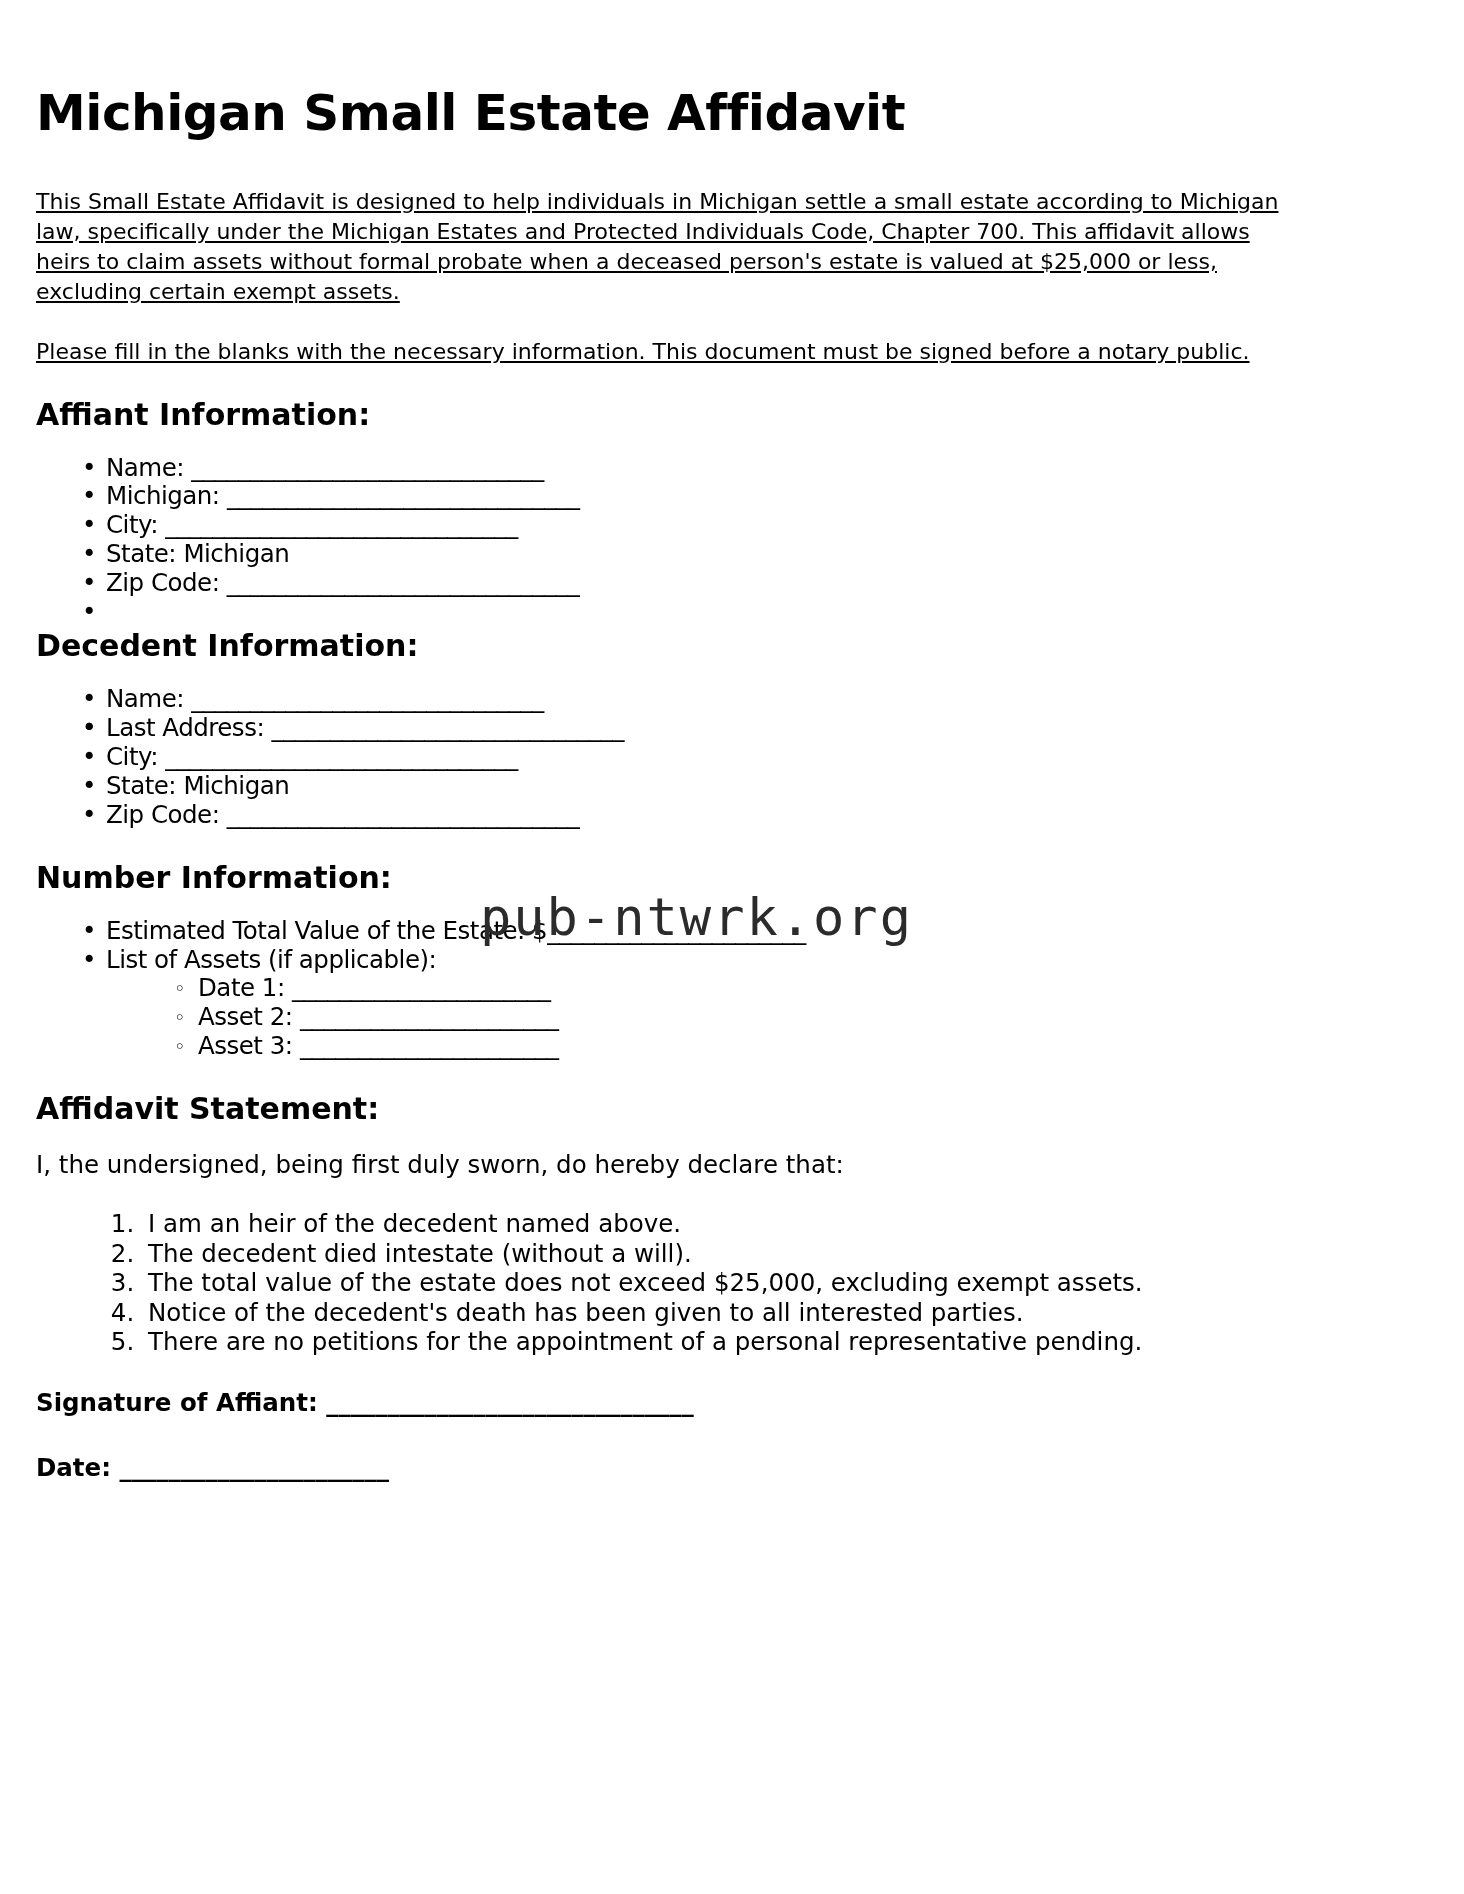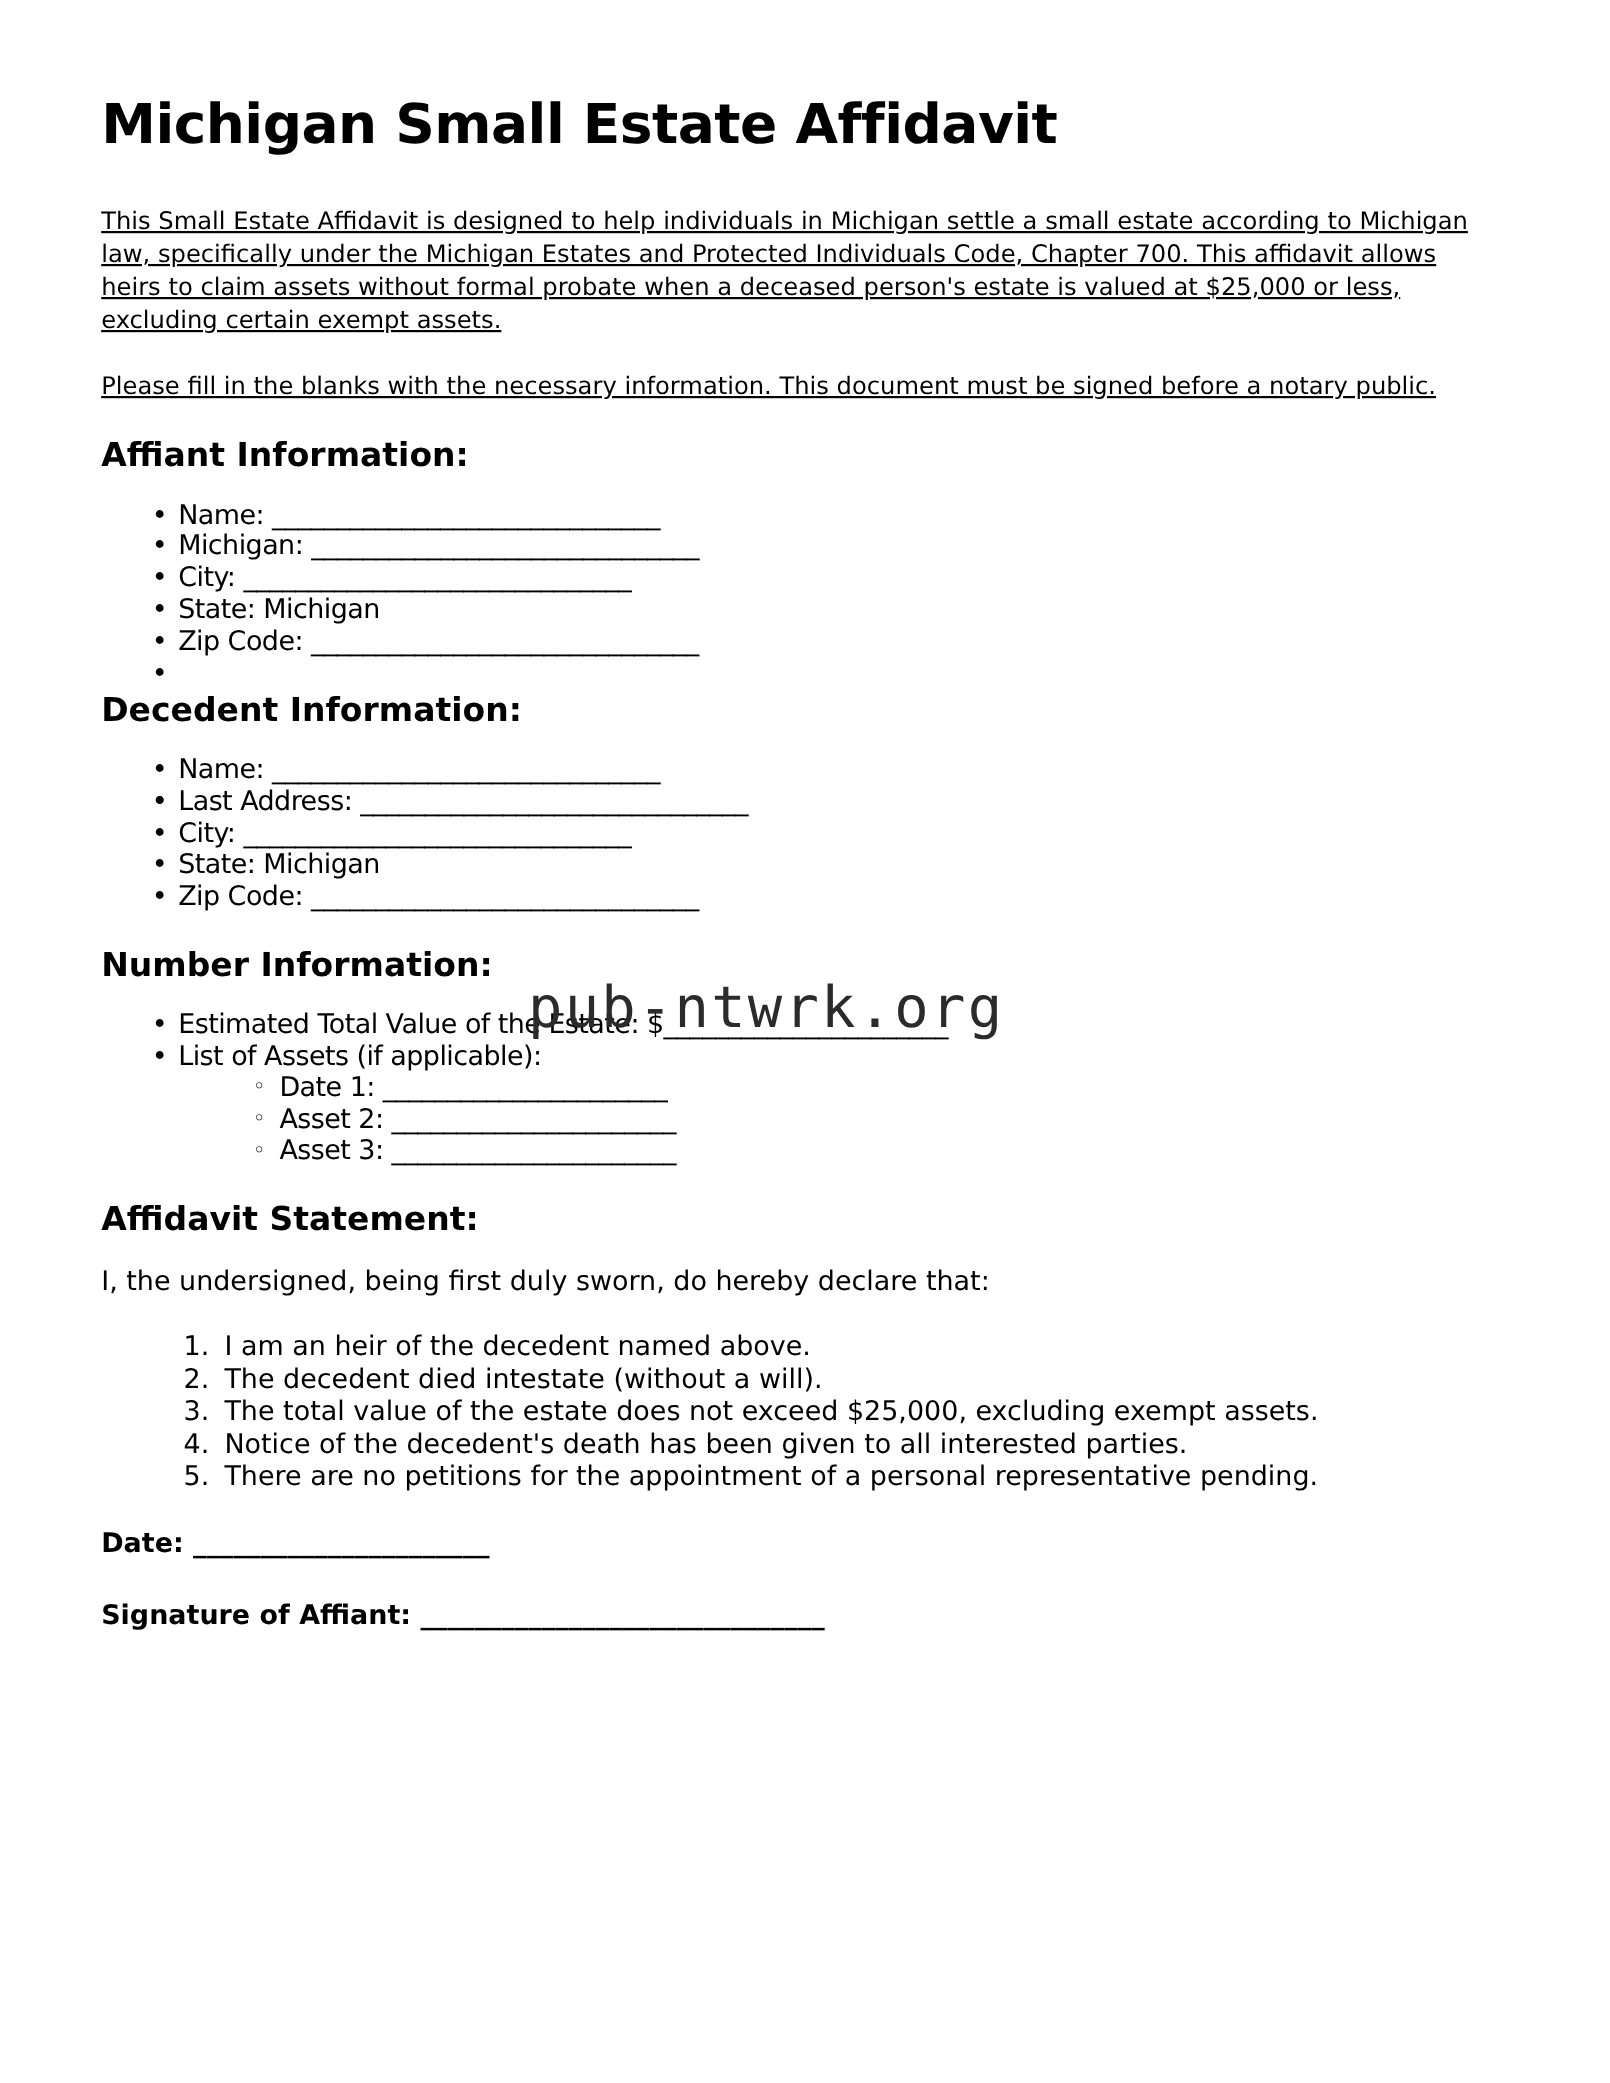--- a/index.html
+++ b/index.html
@@ -13,21 +13,21 @@
     font-family: "DejaVu Sans", sans-serif;
     color: #000000;
     position: relative;
     overflow: hidden;
   }
   .page {
     position: relative;
     width: 1464px;
     height: 1894px;
     box-sizing: border-box;
-    padding: 86px 80px 40px 92px;
+    padding: 86px 80px 40px 36px;
   }
   h1.doc-title {
     font-family: "DejaVu Sans", sans-serif;
     font-size: 50px;
     font-weight: bold;
     letter-spacing: -0.5px;
     line-height: 1.1;
     margin: 0 0 46px 0;
     padding: 0;
   }
@@ -166,18 +166,18 @@
   <h2 class="section-head">Affidavit Statement:</h2>
   <p class="decl-intro">I, the undersigned, being first duly sworn, do hereby declare that:</p>
   <ol class="decl-list">
     <li>I am an heir of the decedent named above.</li>
     <li>The decedent died intestate (without a will).</li>
     <li>The total value of the estate does not exceed $25,000, excluding exempt assets.</li>
     <li>Notice of the decedent's death has been given to all interested parties.</li>
     <li>There are no petitions for the appointment of a personal representative pending.</li>
   </ol>
 
+  <div class="sig-line">Signature of Affiant: ______________________________</div>
   <div class="sig-line">Date: ______________________</div>
-  <div class="sig-line">Signature of Affiant: ______________________________</div>
 
   <div class="watermark">pub-ntwrk.org</div>
 
 </div>
 
 </body></html>

